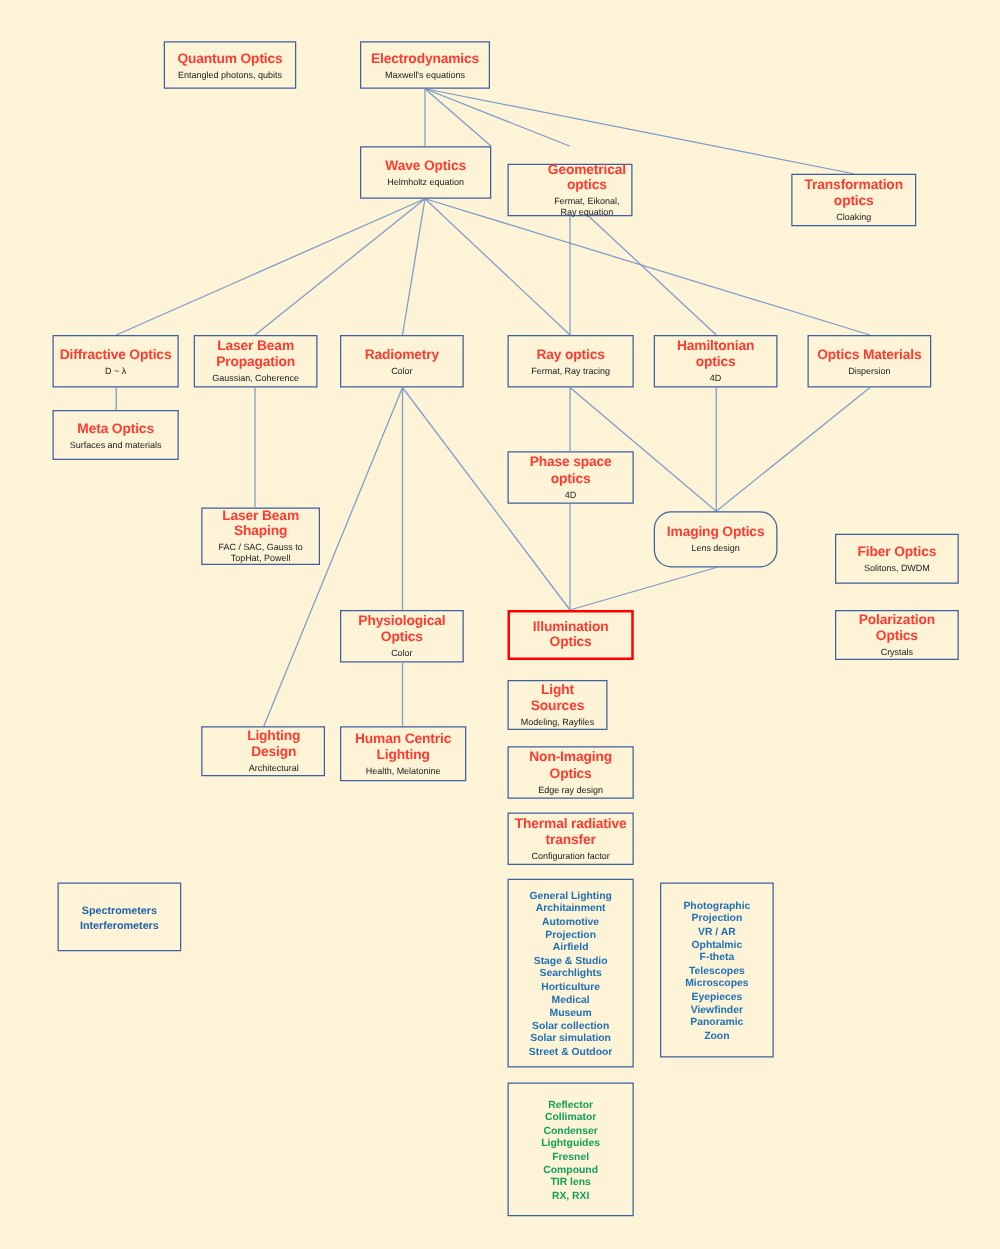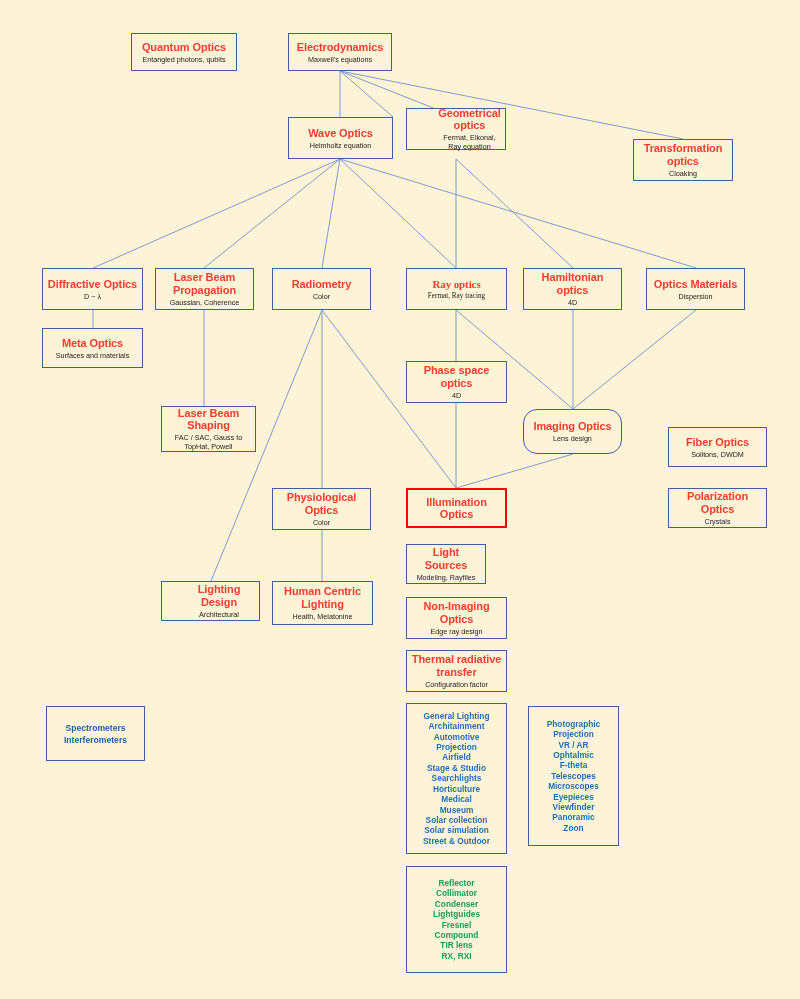--- a/index.html
+++ b/index.html
@@ -112,41 +112,41 @@
       <div class="sub">Entangled photons, qubits</div>
     </div>
     <div class="node" style="left: 288px; top: 33px; width: 104px; height: 38px;">
       <div class="title">Electrodynamics</div>
       <div class="sub">Maxwell's equations</div>
     </div>
     <div class="node" style="left: 288px; top: 117px; width: 105px; height: 42px;">
       <div class="title">Wave Optics</div>
       <div class="sub">Helmholtz equation</div>
     </div>
-    <div class="node" style="left: 406px; top: 108px; width: 100px; height: 42px; padding-left: 30px;">
+    <div class="node" style="left: 406px; top: 131px; width: 100px; height: 42px; padding-left: 30px;">
       <div class="title">Geometrical optics</div>
       <div class="sub">Fermat, Eikonal, Ray equation</div>
     </div>
     <div class="node" style="left: 633px; top: 139px; width: 100px; height: 42px;">
       <div class="title">Transformation optics</div>
       <div class="sub">Cloaking</div>
     </div>
     <div class="node" style="left: 42px; top: 268px; width: 101px; height: 42px;">
       <div class="title">Diffractive Optics</div>
       <div class="sub">D ~ λ</div>
     </div>
     <div class="node" style="left: 155px; top: 268px; width: 99px; height: 42px;">
       <div class="title">Laser Beam Propagation</div>
       <div class="sub">Gaussian, Coherence</div>
     </div>
     <div class="node" style="left: 272px; top: 268px; width: 99px; height: 42px;">
       <div class="title">Radiometry</div>
       <div class="sub">Color</div>
     </div>
-    <div class="node" style="left: 406px; top: 268px; width: 101px; height: 42px; font-family: Liberation Serif, serif;">
+    <div class="node" style="left: 406px; top: 268px; width: 101px; height: 42px;">
       <div class="title">Ray optics</div>
       <div class="sub">Fermat, Ray tracing</div>
     </div>
     <div class="node" style="left: 523px; top: 268px; width: 99px; height: 42px;">
       <div class="title">Hamiltonian optics</div>
       <div class="sub">4D</div>
     </div>
     <div class="node" style="left: 646px; top: 268px; width: 99px; height: 42px;">
       <div class="title">Optics Materials</div>
       <div class="sub">Dispersion</div>

